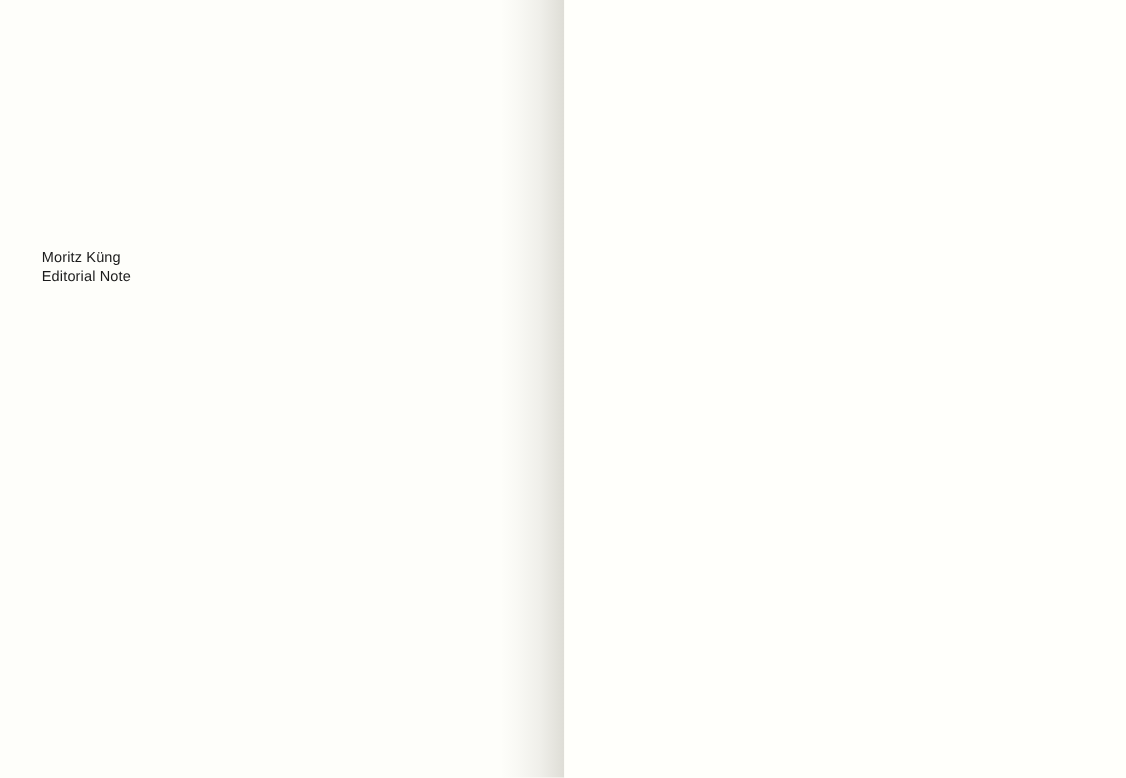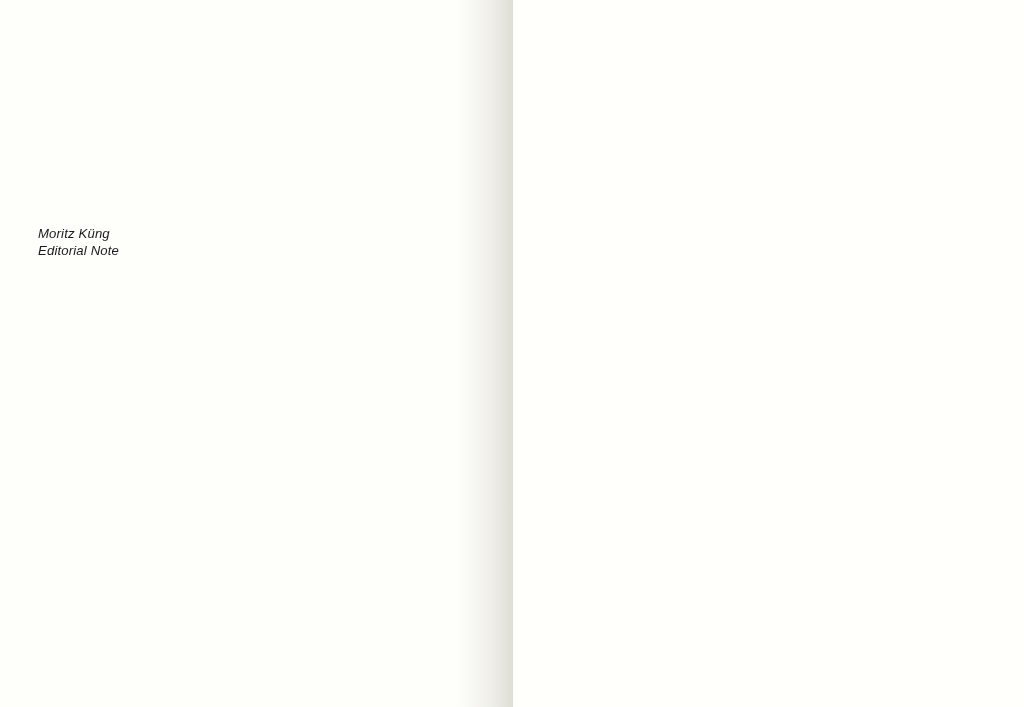--- a/index.html
+++ b/index.html
@@ -13,21 +13,20 @@
     font-family: "Liberation Sans", sans-serif;
     overflow: hidden;
   }
 
   #spread {
     position: relative;
     width: 1024px;
     height: 707px;
     background: #fefefa;
     overflow: hidden;
-    font-style: italic;
   }
 
   
   #verso-page {
     position: absolute;
     left: 0;
     top: 0;
     width: 513px;
     height: 707px;
     background: #fefefa;

